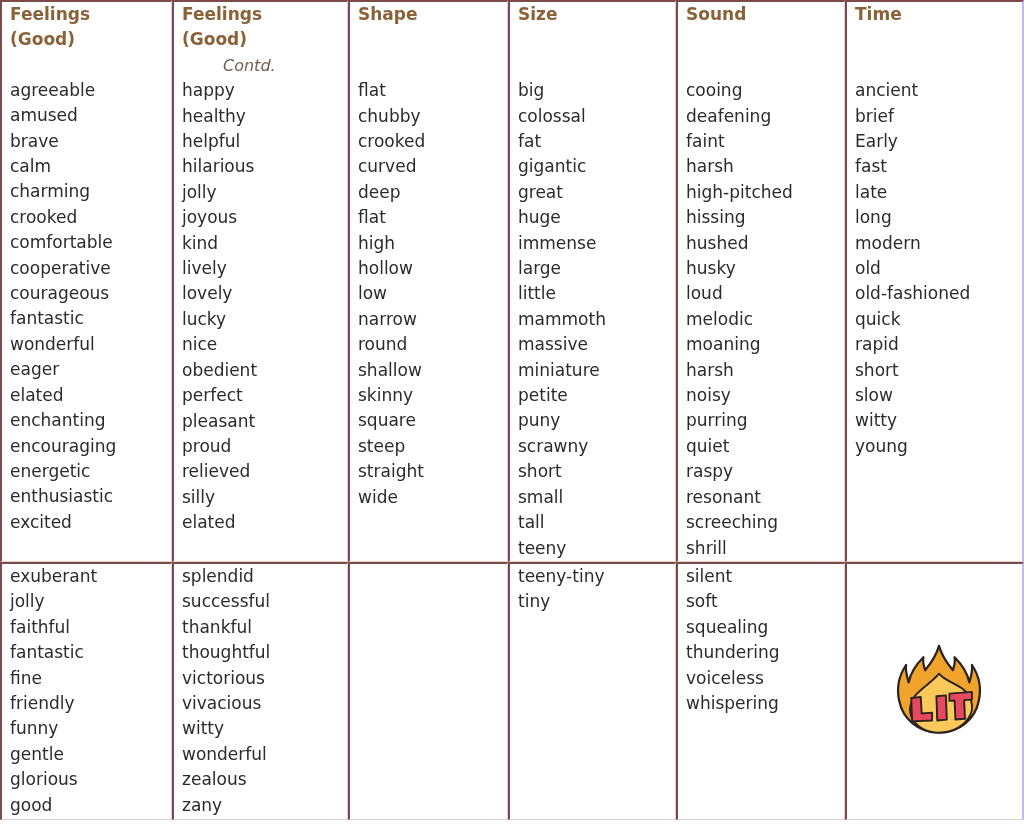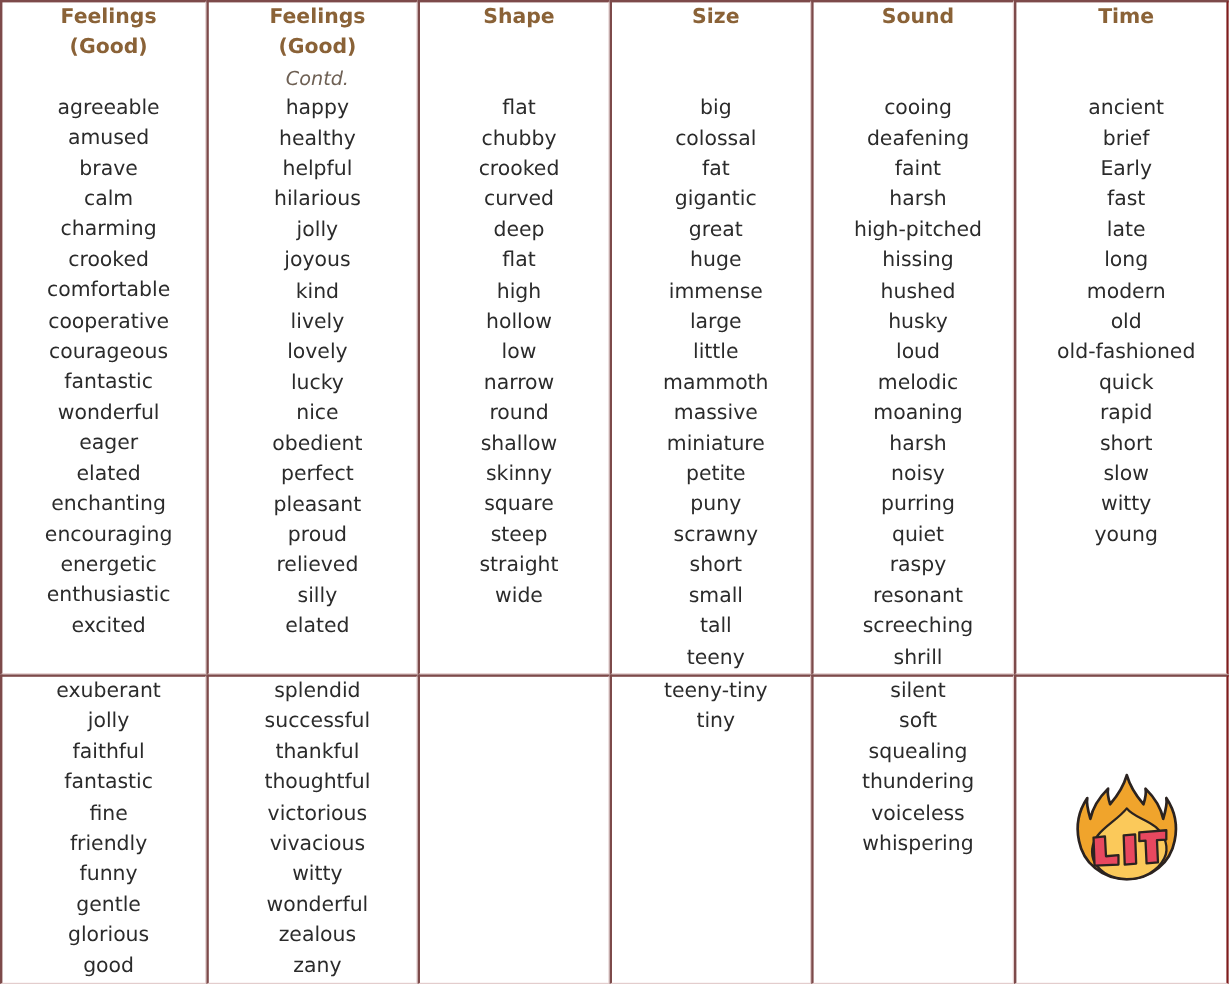--- a/index.html
+++ b/index.html
@@ -21,21 +21,20 @@
     background: #ffffff;
     box-sizing: border-box;
   }
 
   table.wordtable {
     border-collapse: separate;
     border-spacing: 0;
     width: 1024px;
     table-layout: fixed;
     background: #ffffff;
-    text-align: center;
   }
 
   
   col.c0 { width: 172px; }
   col.c1 { width: 176px; }
   col.c2 { width: 160px; }
   col.c3 { width: 168px; }
   col.c4 { width: 169px; }
   col.c5 { width: 179px; }
 
@@ -44,36 +43,37 @@
     padding: 0px 0px 0px 8px;
     border-left: 2px solid #7d4a4a;
     border-right: 1px solid #e3cdcd;
     border-top: 2px solid #7d4a4a;
     border-bottom: 1px solid #e3cdcd;
     background: #ffffff;
     box-sizing: border-box;
   }
 
   td.cell.lastcol {
-    border-right: 2px solid #7f1d1d;
+    border-right: 2px solid #c4b5fd;
   }
 
   .hdr {
     font-weight: bold;
     font-size: 17px;
     line-height: 25.4px;
     color: #8a6237;
     white-space: nowrap;
   }
   .hdr .contd {
     font-weight: normal;
     font-style: italic;
     font-size: 16px;
     color: #6e6054;
     display: block;
+    margin-left: 41px;
   }
   .hdr-spacer {
     height: 25px;
   }
 
   .wordlist {
     list-style: none;
     margin: 0;
     padding: 0;
   }

